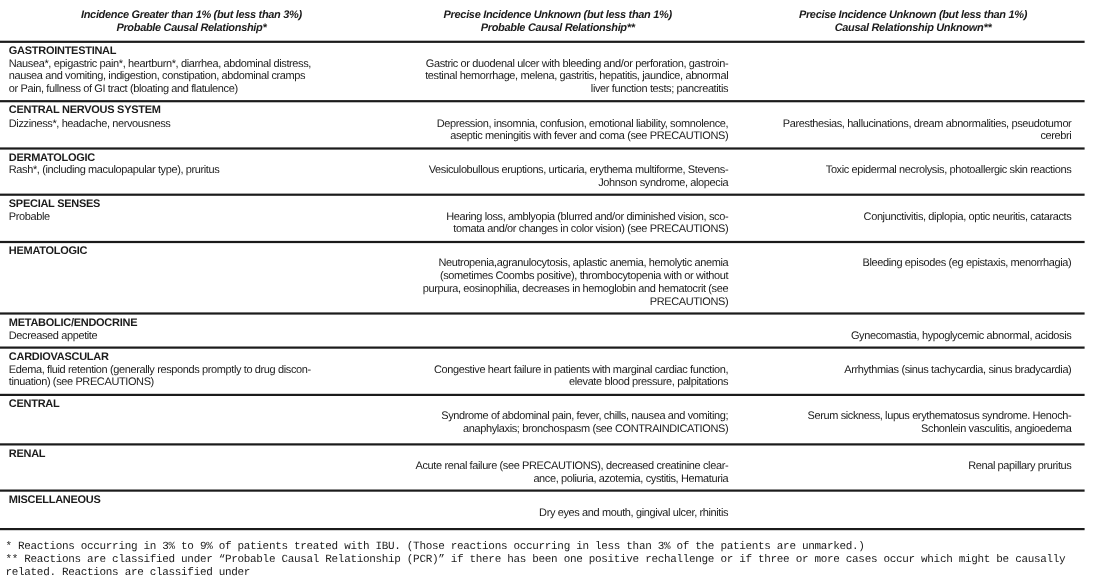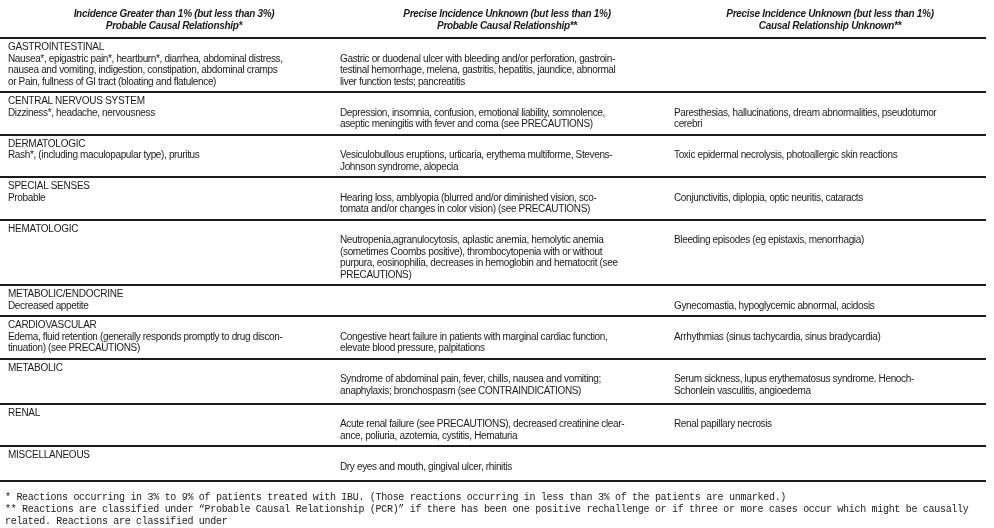--- a/index.html
+++ b/index.html
@@ -38,26 +38,26 @@
     padding-left: 8px;
     border-bottom: 2px solid #1b1b1b;
   }
   .cell {
     padding: 2px 12px 4px 0;
     font-size: 10px;
     line-height: 11.5px;
     letter-spacing: -0.35px;
   }
   .system {
-    font-weight: normal;
+    font-weight: bold;
     letter-spacing: -0.25px;
     white-space: pre-line;
   }
   .txt { white-space: pre-line; }
-  .shift { padding-top: 13.5px; } 
+  .shift { padding-top: 13.5px; text-align: right; } 
   
   .h54 { min-height: 54px; }
   .h39 { min-height: 39px; }
   .h41 { min-height: 41px; }
   .h40 { min-height: 40px; }
   .h60 { min-height: 60px; }
   .h29 { min-height: 29px; }
   .h45 { min-height: 45px; }
   .h35 { min-height: 35px; }
   
@@ -187,21 +187,21 @@
         <div class="txt">Congestive heart failure in patients with marginal cardiac function,
 elevate blood pressure, palpitations</div>
       </div>
     <div class="cell shift">
         <div class="txt">Arrhythmias (sinus tachycardia, sinus bradycardia)</div>
       </div>
   </div>
 
   <div class="trow h45">
     <div class="cell">
-      <div class="system">METABOLIC</div>
+      <div class="system">CENTRAL</div>
       <div class="txt"></div>
     </div>
     <div class="cell shift">
         <div class="txt">Syndrome of abdominal pain, fever, chills, nausea and vomiting;
 anaphylaxis; bronchospasm (see CONTRAINDICATIONS)</div>
       </div>
     <div class="cell shift">
         <div class="txt">Serum sickness, lupus erythematosus syndrome. Henoch-
 Schonlein vasculitis, angioedema</div>
       </div>
@@ -210,21 +210,21 @@
   <div class="trow h35">
     <div class="cell">
       <div class="system">RENAL</div>
       <div class="txt"></div>
     </div>
     <div class="cell shift">
         <div class="txt">Acute renal failure (see PRECAUTIONS), decreased creatinine clear-
 ance, poliuria, azotemia, cystitis, Hematuria</div>
       </div>
     <div class="cell shift">
-        <div class="txt">Renal papillary necrosis</div>
+        <div class="txt">Renal papillary pruritus</div>
       </div>
   </div>
 
   <div class="trow h35">
     <div class="cell">
       <div class="system">MISCELLANEOUS</div>
       <div class="txt"></div>
     </div>
     <div class="cell shift">
         <div class="txt">Dry eyes and mouth, gingival ulcer, rhinitis</div>

